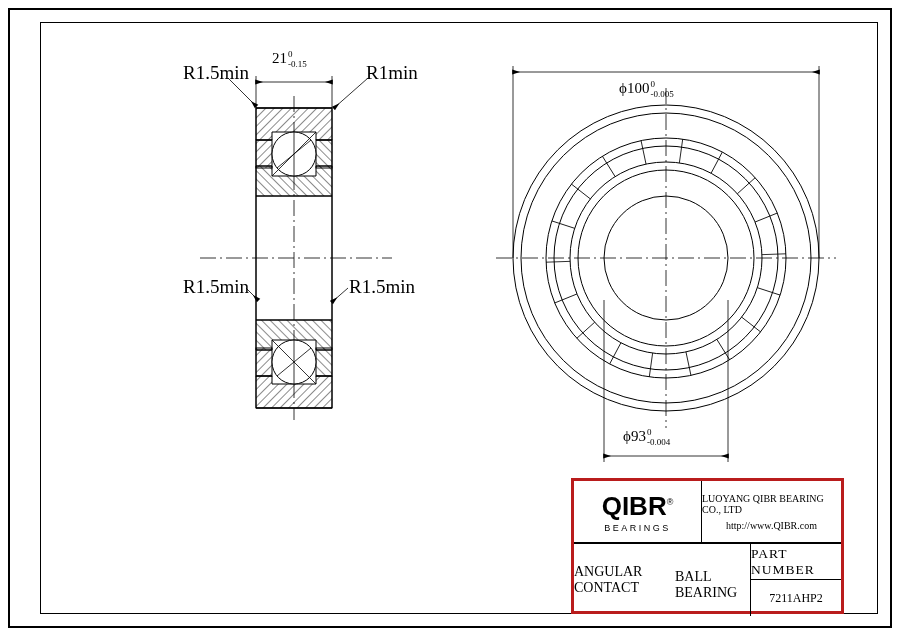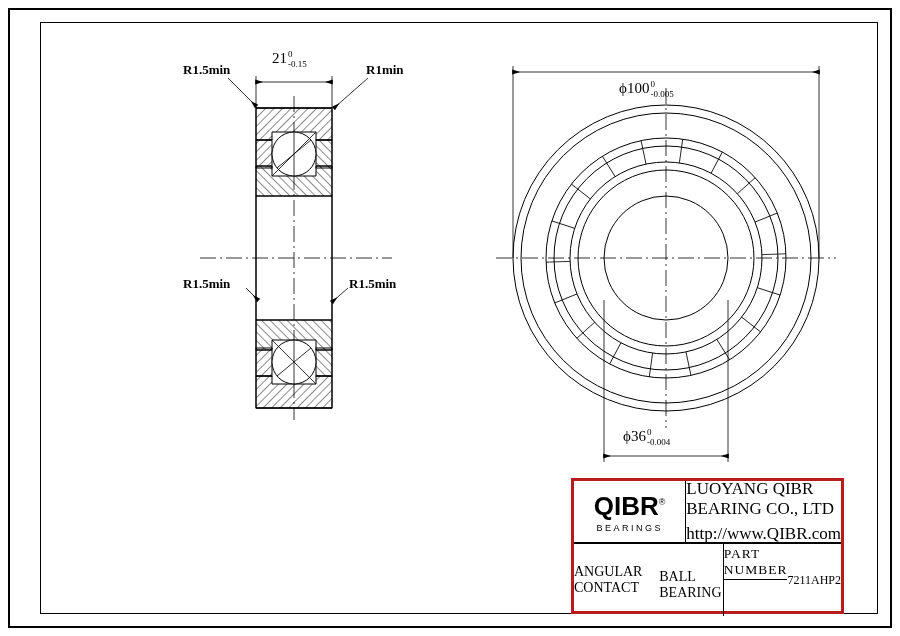--- a/index.html
+++ b/index.html
@@ -11,38 +11,38 @@
   svg{position:absolute;left:0;top:0;width:900px;height:636px;}
   .ln{stroke:#000;fill:none;stroke-width:1;}
   .ln-thin{stroke:#000;fill:none;stroke-width:0.8;}
   .ctr{stroke:#000;fill:none;stroke-width:0.8;stroke-dasharray:16 4 2 4;}
   .leader{stroke:#000;fill:none;stroke-width:0.8;}
   .hatch-fill{fill:url(#hatchA);stroke:#000;stroke-width:1;}
   .hatch-fill2{fill:url(#hatchB);stroke:#000;stroke-width:1;}
   .white{fill:#fff;stroke:#000;stroke-width:1;}
   .nofill{fill:none;stroke:#000;stroke-width:1;}
 
-  .lbl{position:absolute;font-family:"Liberation Serif",serif;font-size:13px;white-space:nowrap;font-weight:bold;}
+  .lbl{position:absolute;font-family:"Liberation Serif",serif;font-size:19px;white-space:nowrap;}
   .dim{position:absolute;font-family:"Liberation Serif",serif;font-size:15px;white-space:nowrap;}
   .tol{display:inline-block;vertical-align:middle;font-size:9px;line-height:1.05;text-align:left;margin-left:1px;}
   .tol span{display:block;}
 
   
   #title-block{position:absolute;left:571px;top:478px;width:273px;height:136px;border:3px solid #b91c1c;box-sizing:border-box;}
   #tb-top{position:absolute;left:0;top:0;width:100%;height:63px;box-sizing:border-box;border-bottom:2px solid #000;display:flex;align-items:center;}
   #logo-cell{width:128px;height:100%;box-sizing:border-box;border-right:1px solid #000;display:flex;flex-direction:column;justify-content:center;align-items:center;}
   .logo-main{font-family:"Liberation Sans",sans-serif;font-weight:bold;font-size:26px;letter-spacing:0px;position:relative;}
   .logo-main .reg{font-size:9px;vertical-align:super;font-weight:normal;}
   .logo-sub{font-family:"Liberation Sans",sans-serif;font-size:9px;letter-spacing:2.5px;margin-top:1px;}
-  #company-cell{flex:1;height:100%;display:flex;flex-direction:column;justify-content:center;align-items:center;font-size:17px;}
+  #company-cell{flex:1;height:100%;display:flex;flex-direction:column;justify-content:center;align-items:center;font-size:10px;}
   #company-cell .line2{margin-top:5px;}
   #tb-bottom{position:absolute;left:0;top:63px;width:100%;height:72px;display:flex;}
   #desc-cell{width:177px;box-sizing:border-box;border-right:1px solid #000;display:flex;flex-direction:row;justify-content:center;align-items:center;font-size:14px;}
   #desc-cell .l2{margin-top:9px;}
-  #pn-cell{flex:1;display:flex;flex-direction:row;}
+  #pn-cell{flex:1;display:flex;flex-direction:column;}
   #pn-head{height:36px;box-sizing:border-box;border-bottom:1px solid #000;display:flex;align-items:center;justify-content:center;font-size:13.5px;letter-spacing:1px;}
   #pn-val{flex:1;display:flex;align-items:center;justify-content:center;font-size:12px;}
 </style>
 </head>
 <body>
 
 <div id="sheet">
 
   <div class="outer-border"></div>
   <div class="inner-border"></div>
@@ -180,21 +180,21 @@
 
   <div class="dim" style="left:272px;top:50px;">
     <span>21</span><span class="tol"><span>0</span><span>-0.15</span></span>
   </div>
 
   <div class="dim" style="left:619px;top:48px;margin-top:32px;">
     <span>ϕ</span><span>100</span><span class="tol"><span>0</span><span>-0.005</span></span>
   </div>
 
   <div class="dim" style="left:623px;top:428px;">
-    <span>ϕ</span><span>36</span><span class="tol"><span>0</span><span>-0.004</span></span>
+    <span>ϕ</span><span>93</span><span class="tol"><span>0</span><span>-0.004</span></span>
   </div>
 
   <div id="title-block">
     <div id="tb-top">
       <div id="logo-cell">
         <div class="logo-main"><span>QIBR</span><span class="reg">®</span></div>
         <div class="logo-sub">BEARINGS</div>
       </div>
       <div id="company-cell">
         <div>LUOYANG QIBR BEARING CO., LTD</div>

